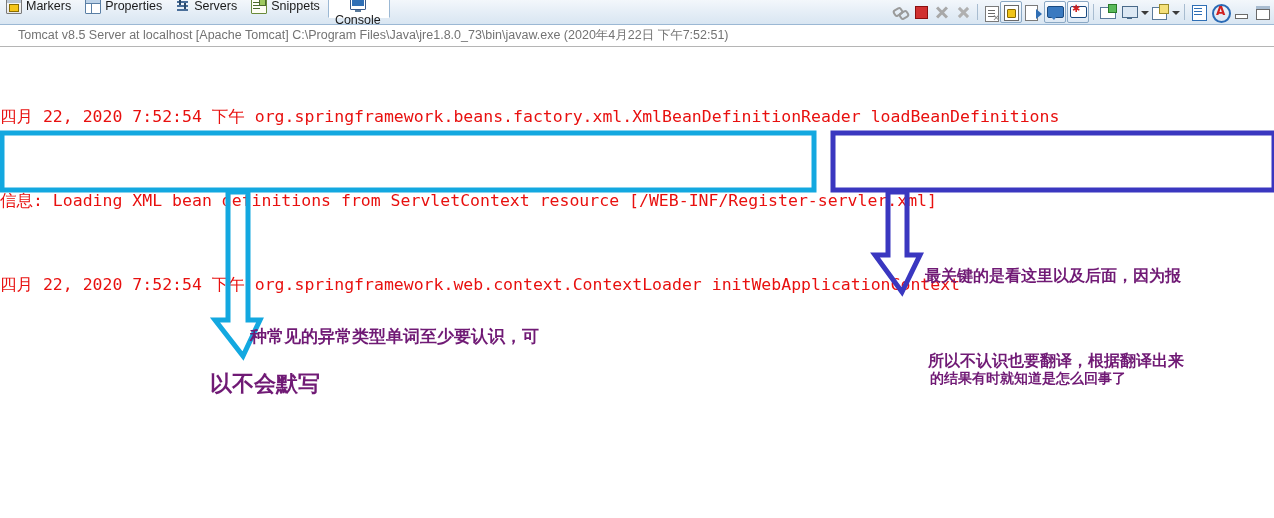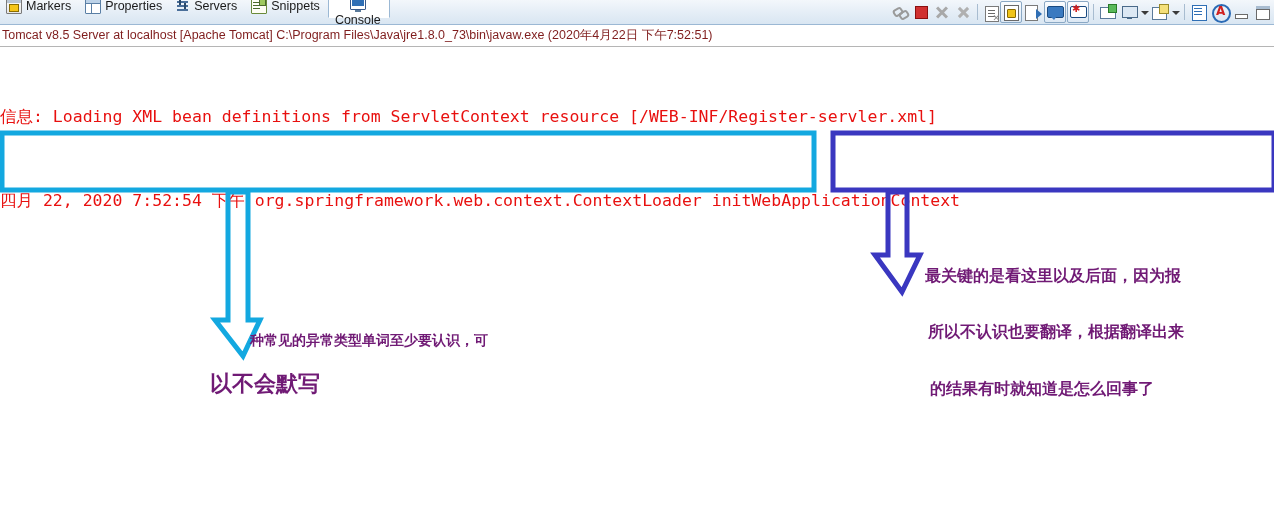--- a/index.html
+++ b/index.html
@@ -135,23 +135,23 @@
   .g-atA::before{content:"";position:absolute;left:2px;top:2px;width:15px;height:15px;border:2px solid #2a6ab5;border-radius:50%;}
   .g-atA::after{content:"A";position:absolute;left:6px;top:2px;font-size:12px;color:#d02020;font-weight:bold;line-height:15px;}
   .g-min::before{content:"";position:absolute;left:4px;top:12px;width:11px;height:3px;border:1px solid #6a6a6a;background:#ffffff;}
   .g-max::before{content:"";position:absolute;left:4px;top:4px;width:12px;height:12px;border:1px solid #6a6a6a;background:#ffffff;}
   .g-max::after{content:"";position:absolute;left:4px;top:4px;width:14px;height:3px;background:#a8bcd0;border-bottom:1px solid #6a6a6a;}
 
   
   .statusline {
     height: 21px;
     line-height: 21px;
-    padding-left: 2px;
+    padding-left: 18px;
     font-size: 12.5px;
-    color: #7f1d1d;
+    color: #737373;
     background:#ffffff;
     border-bottom: 1px solid #b5b5b5;
     white-space: nowrap;
     overflow: hidden;
   }
 
   
   .console {
     position: relative;
     background: #ffffff;
@@ -235,20 +235,21 @@
     <span class="tb g-min"></span>
     <span class="tb g-max"></span>
   </div>
 </div>
 
 <div class="statusline">Tomcat v8.5 Server at localhost [Apache Tomcat] C:\Program Files\Java\jre1.8.0_73\bin\javaw.exe (2020年4月22日 下午7:52:51)</div>
 
 <div class="console">
 
   <div class="console-lines">
+    <div class="cline">四月 22, 2020 7:52:54 下午 org.springframework.beans.factory.xml.XmlBeanDefinitionReader loadBeanDefinitions</div>
     <div class="cline">信息: Loading XML bean definitions from ServletContext resource [/WEB-INF/Register-servler.xml]</div>
     <div class="cline">四月 22, 2020 7:52:54 下午 org.springframework.web.context.ContextLoader initWebApplicationContext</div>
     
     
     
     
     
     
     
     
@@ -266,20 +267,20 @@
     <rect x="2" y="133" width="812" height="57" fill="none" stroke="#13a8e0" stroke-width="5"></rect>
 
     <rect x="833" y="133" width="441" height="57" fill="none" stroke="#3a37c0" stroke-width="5"></rect>
 
     <path d="M 228 192 L 228 320 L 215 320 L 243 356 L 260 320 L 248 320 L 248 192 Z" fill="none" stroke="#13a8e0" stroke-width="5" stroke-linejoin="miter"></path>
 
     <path d="M 888 192 L 888 255 L 875 255 L 902 292 L 920 255 L 907 255 L 907 192 Z" fill="none" stroke="#3a37c0" stroke-width="5" stroke-linejoin="miter"></path>
   </svg>
 
   
-  <div class="anno-text" style="left:250px; top:332px; font-size:14px;">种常见的异常类型单词至少要认识，可</div>
+  <div class="anno-text" style="left:250px; top:325px; font-size:17px;">种常见的异常类型单词至少要认识，可</div>
   <div class="anno-text" style="left:210px; top:369px; font-size:22px;font-family:Liberation Mono, monospace;">以不会默写</div>
 
   
   <div class="anno-text" style="left:925px; top:266px; font-size:16px;">最关键的是看这里以及后面，因为报</div>
-  <div class="anno-text" style="left:928px; top:322px; font-size:16px;">所以不认识也要翻译，根据翻译出来</div>
-  <div class="anno-text" style="left:930px; top:370px; font-size:16px;margin-top:9px;">的结果有时就知道是怎么回事了</div>
+  <div class="anno-text" style="left:928px; top:351px; font-size:16px;">所以不认识也要翻译，根据翻译出来</div>
+  <div class="anno-text" style="left:930px; top:370px; font-size:14px;">的结果有时就知道是怎么回事了</div>
 </div>
 
 </body></html>

